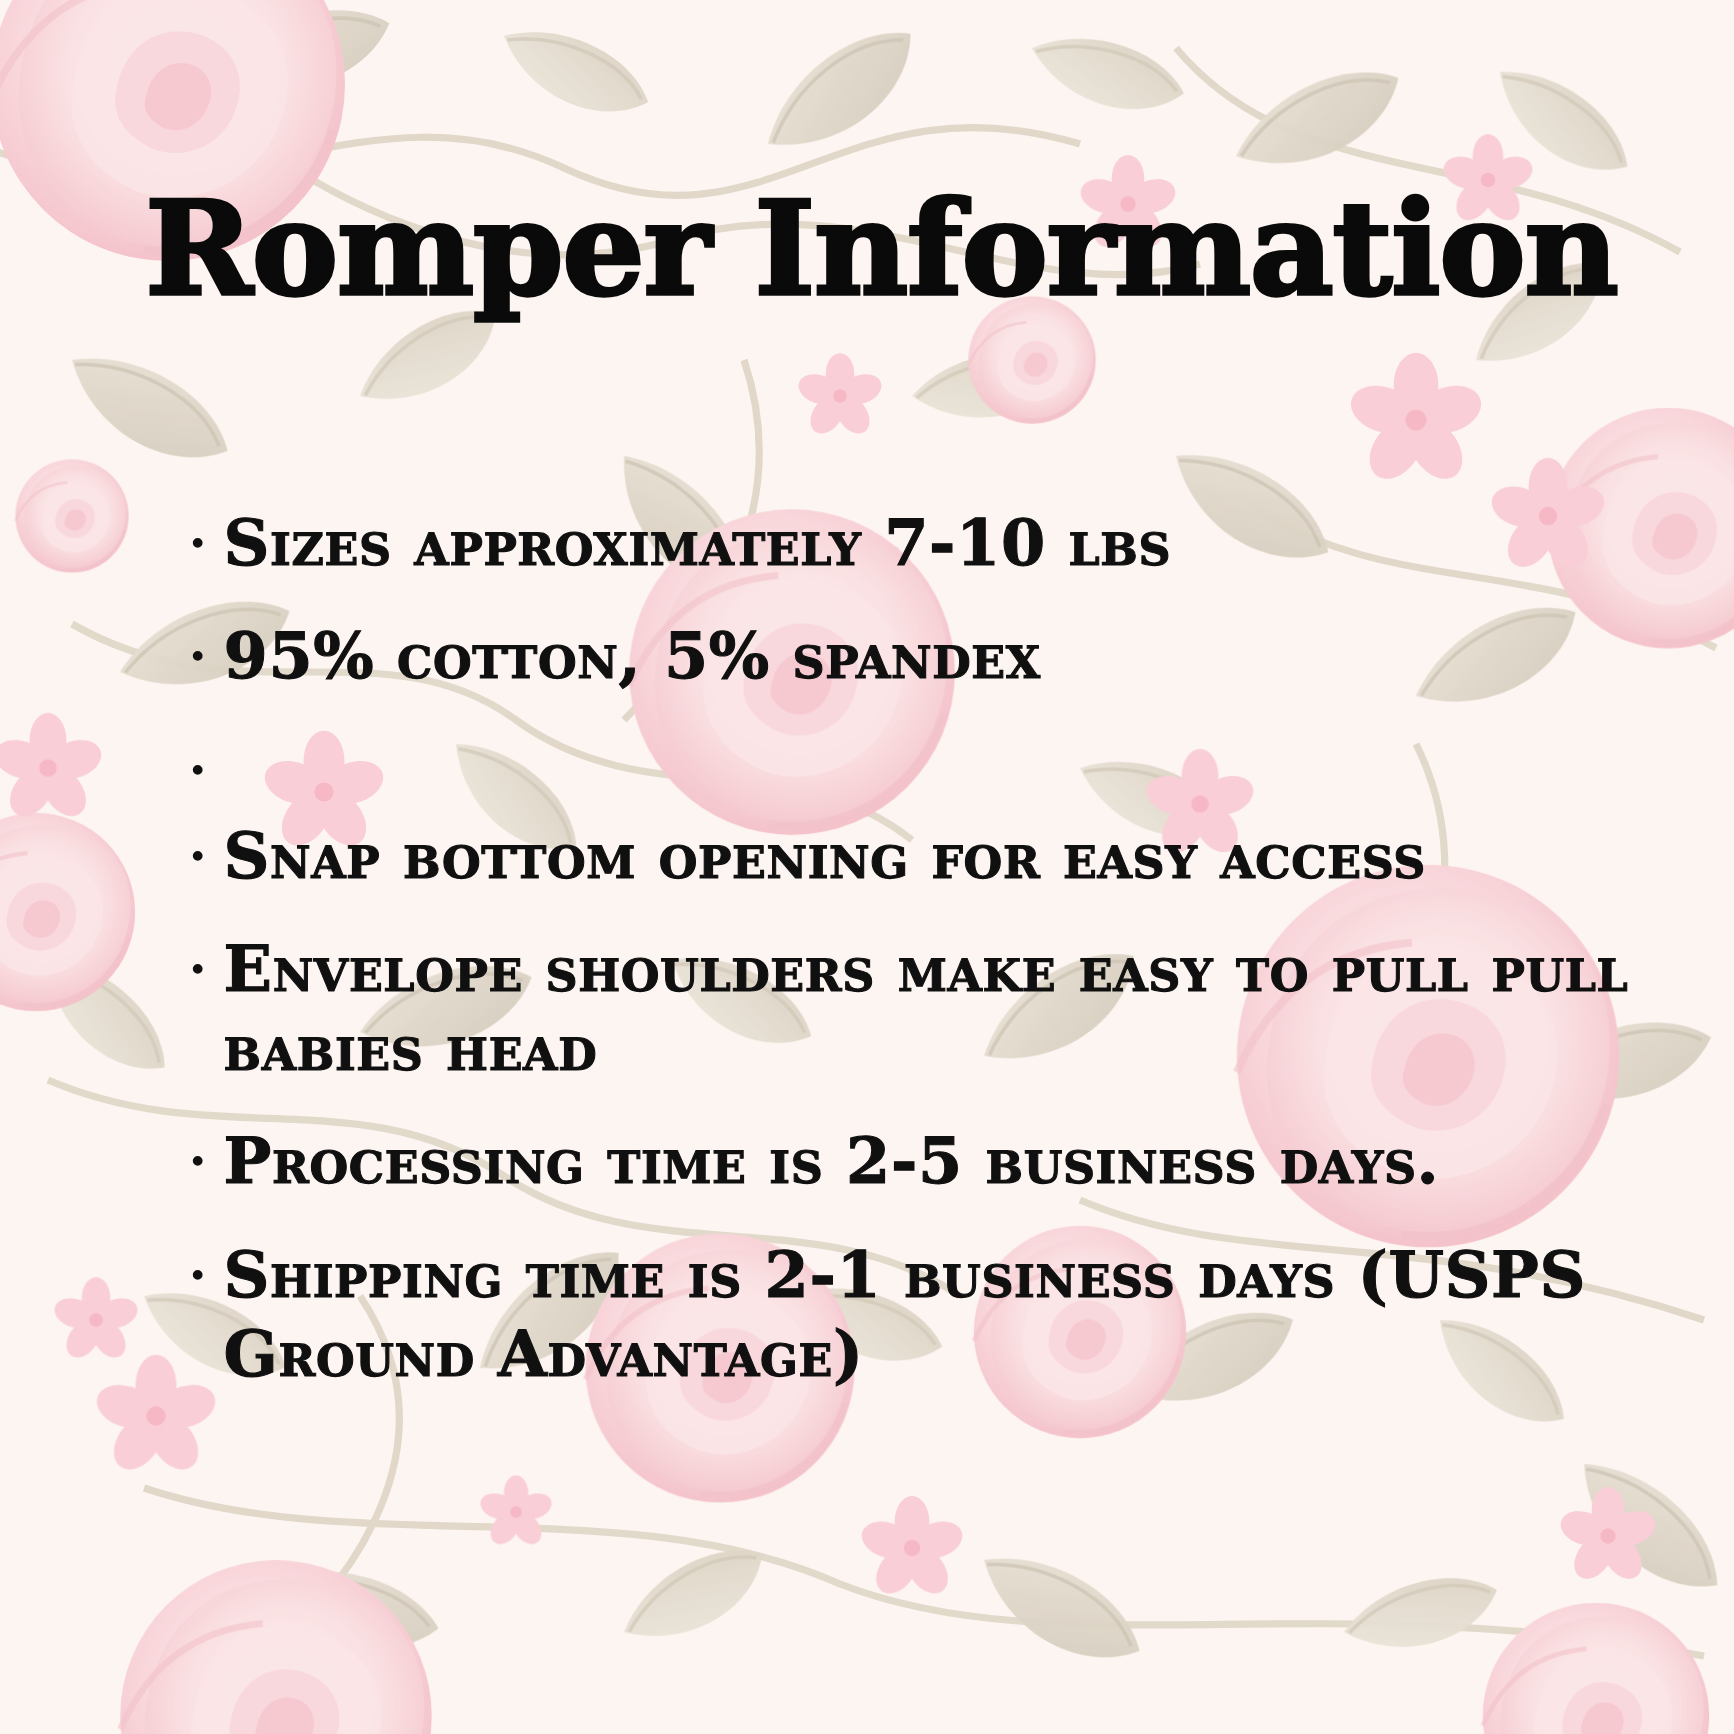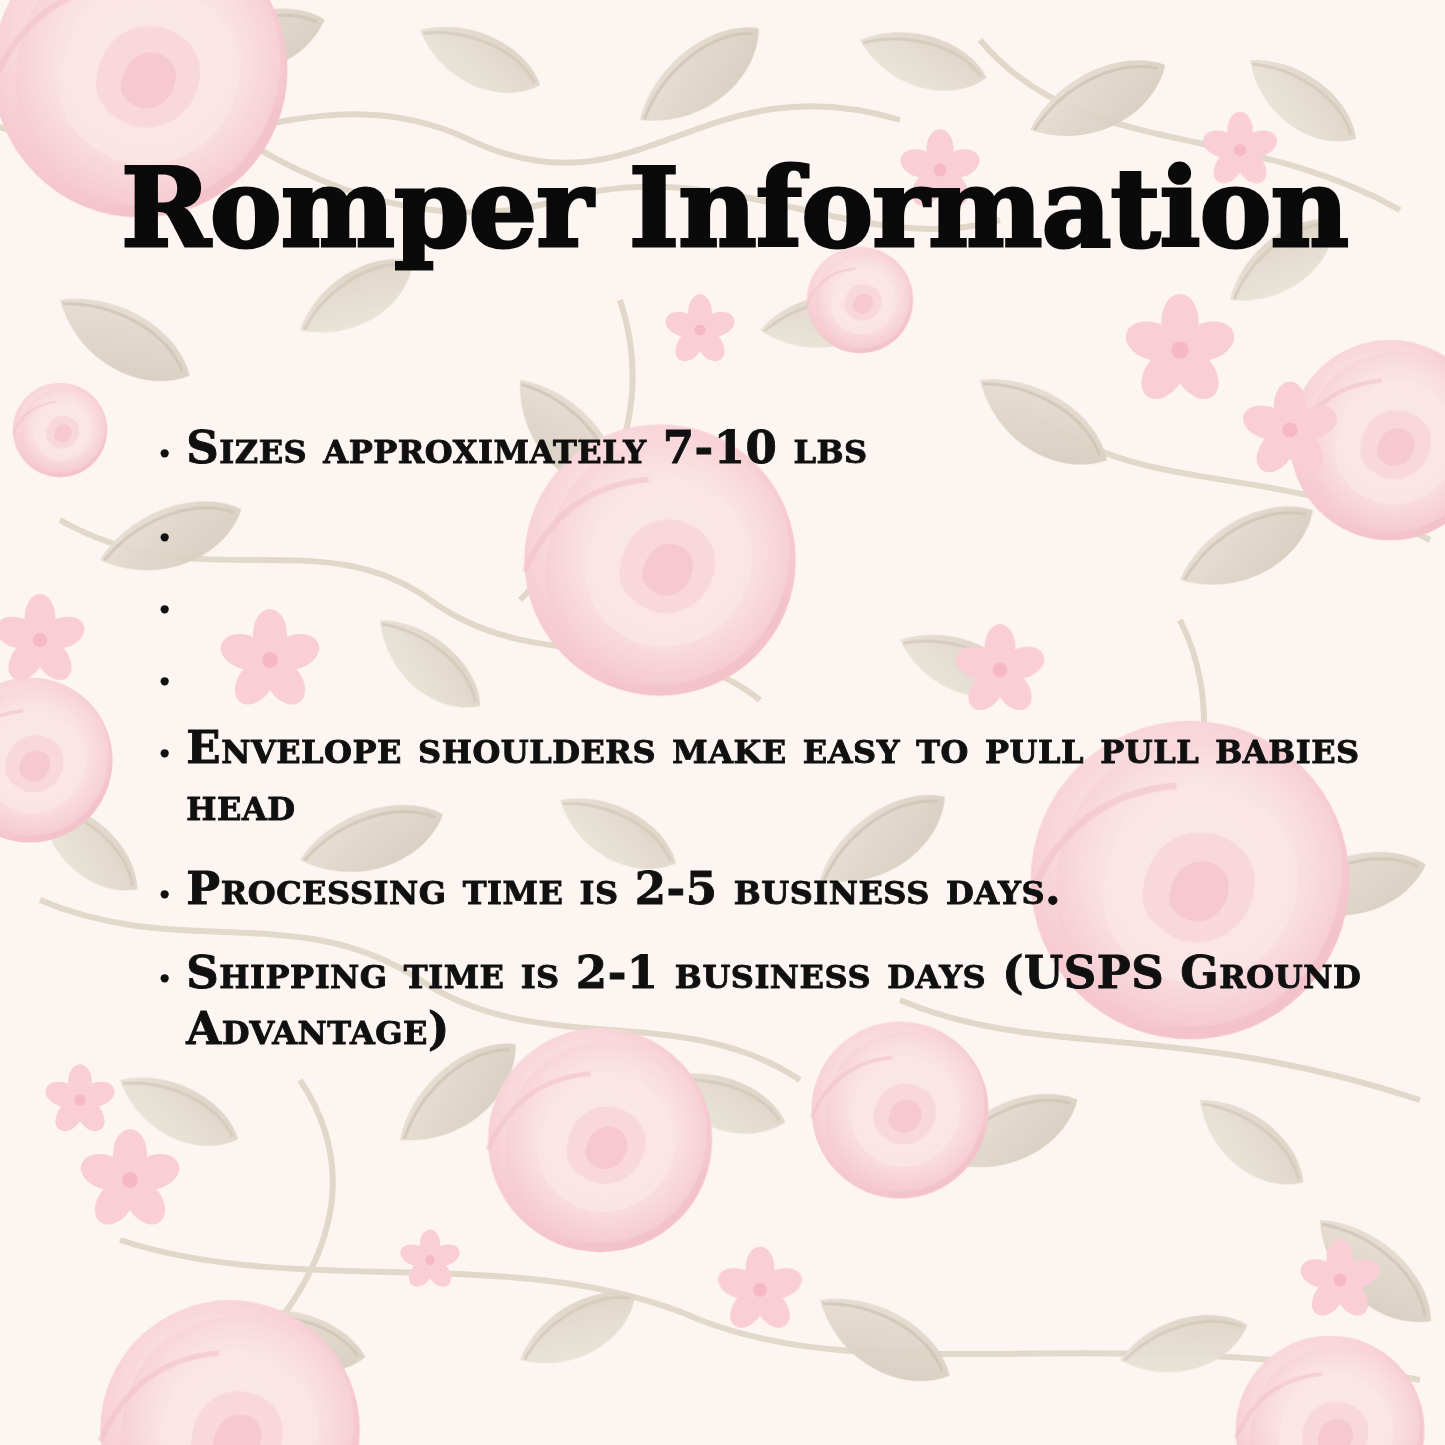--- a/index.html
+++ b/index.html
@@ -76,21 +76,21 @@
     font-weight: bold;
     font-size: 44px;
     line-height: 1.0;
     margin-right: 14px;
     color: #101010;
   }
 
   .bullet .btext {
     font-family: "DejaVu Serif", serif;
     font-weight: bold;
-    font-size: 45px;
+    font-size: 53px;
     line-height: 1.25;
     font-variant: small-caps;
     letter-spacing: 0.5px;
     color: #101010;
     -webkit-text-stroke: 0.9px #101010;
   }
 </style>
 </head>
 <body>
 
@@ -239,28 +239,30 @@
 
     <div id="bullets">
 
       <div class="bullet">
         <span class="dot">.</span>
         <span class="btext">Sizes approximately 7-10 lbs</span>
       </div>
 
       <div class="bullet">
         <span class="dot">.</span>
-      </div>
-
-      <div class="bullet">
-        <span class="dot">.</span>
-      </div>
-
-      <div class="bullet">
-        <span class="dot">.</span>
+        <span class="btext">95% cotton, 5% spandex</span>
+      </div>
+
+      <div class="bullet">
+        <span class="dot">.</span>
+      </div>
+
+      <div class="bullet">
+        <span class="dot">.</span>
+        <span class="btext">Snap bottom opening for easy access</span>
       </div>
 
       <div class="bullet">
         <span class="dot">.</span>
         <span class="btext">Envelope shoulders make easy to pull pull babies head</span>
       </div>
 
       <div class="bullet">
         <span class="dot">.</span>
         <span class="btext">Processing time is 2-5 business days.</span>

